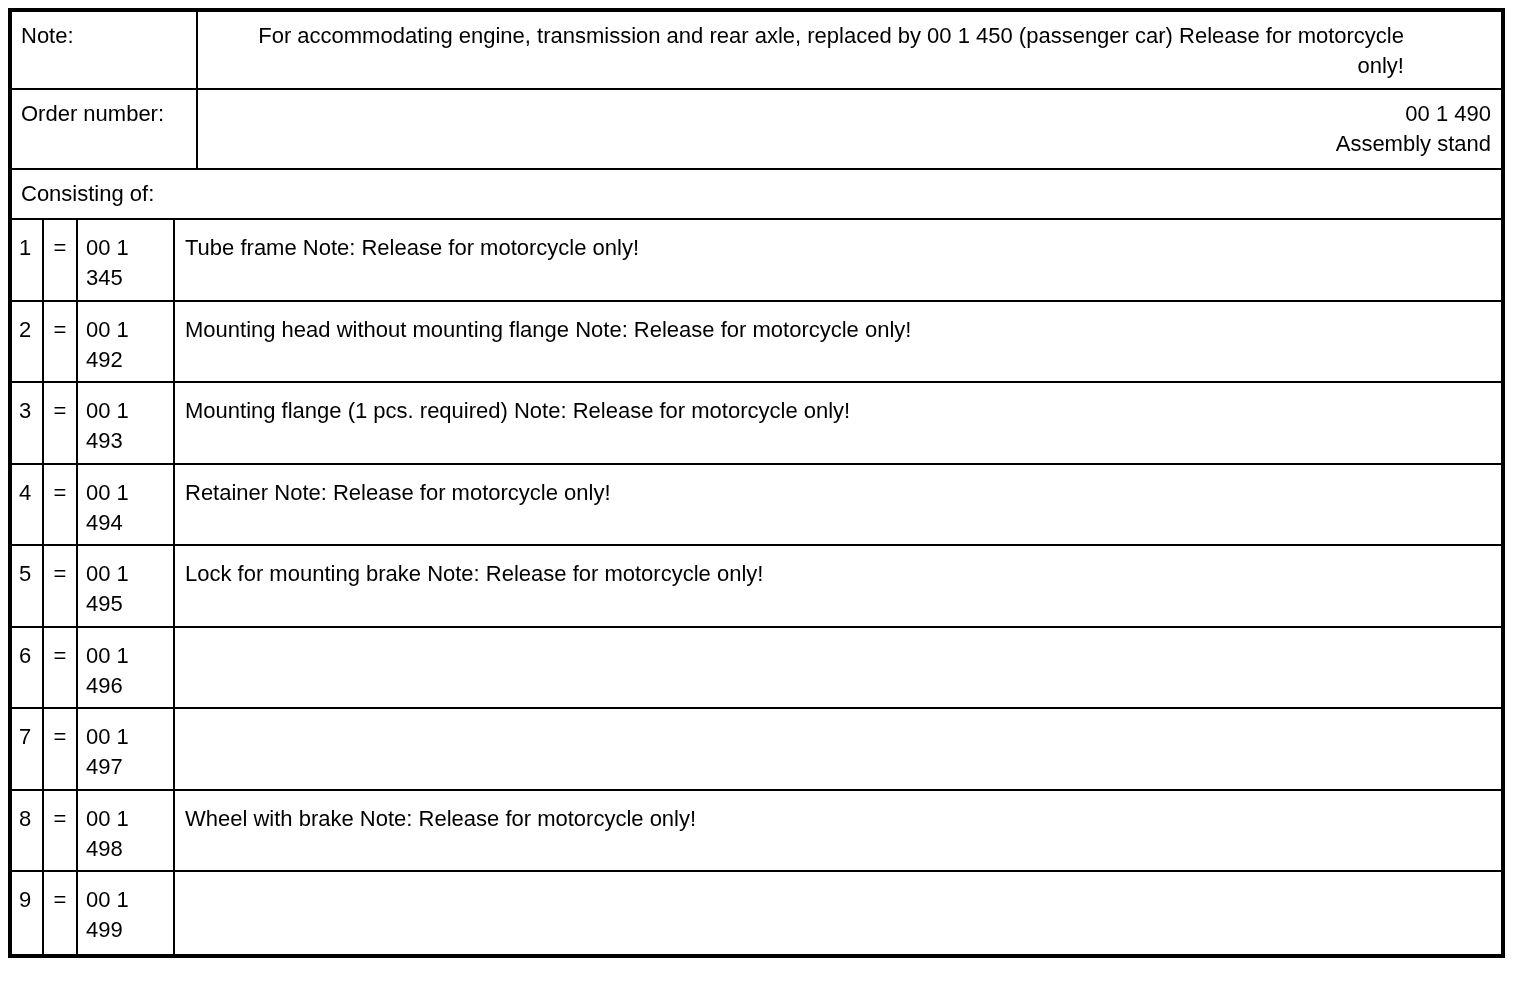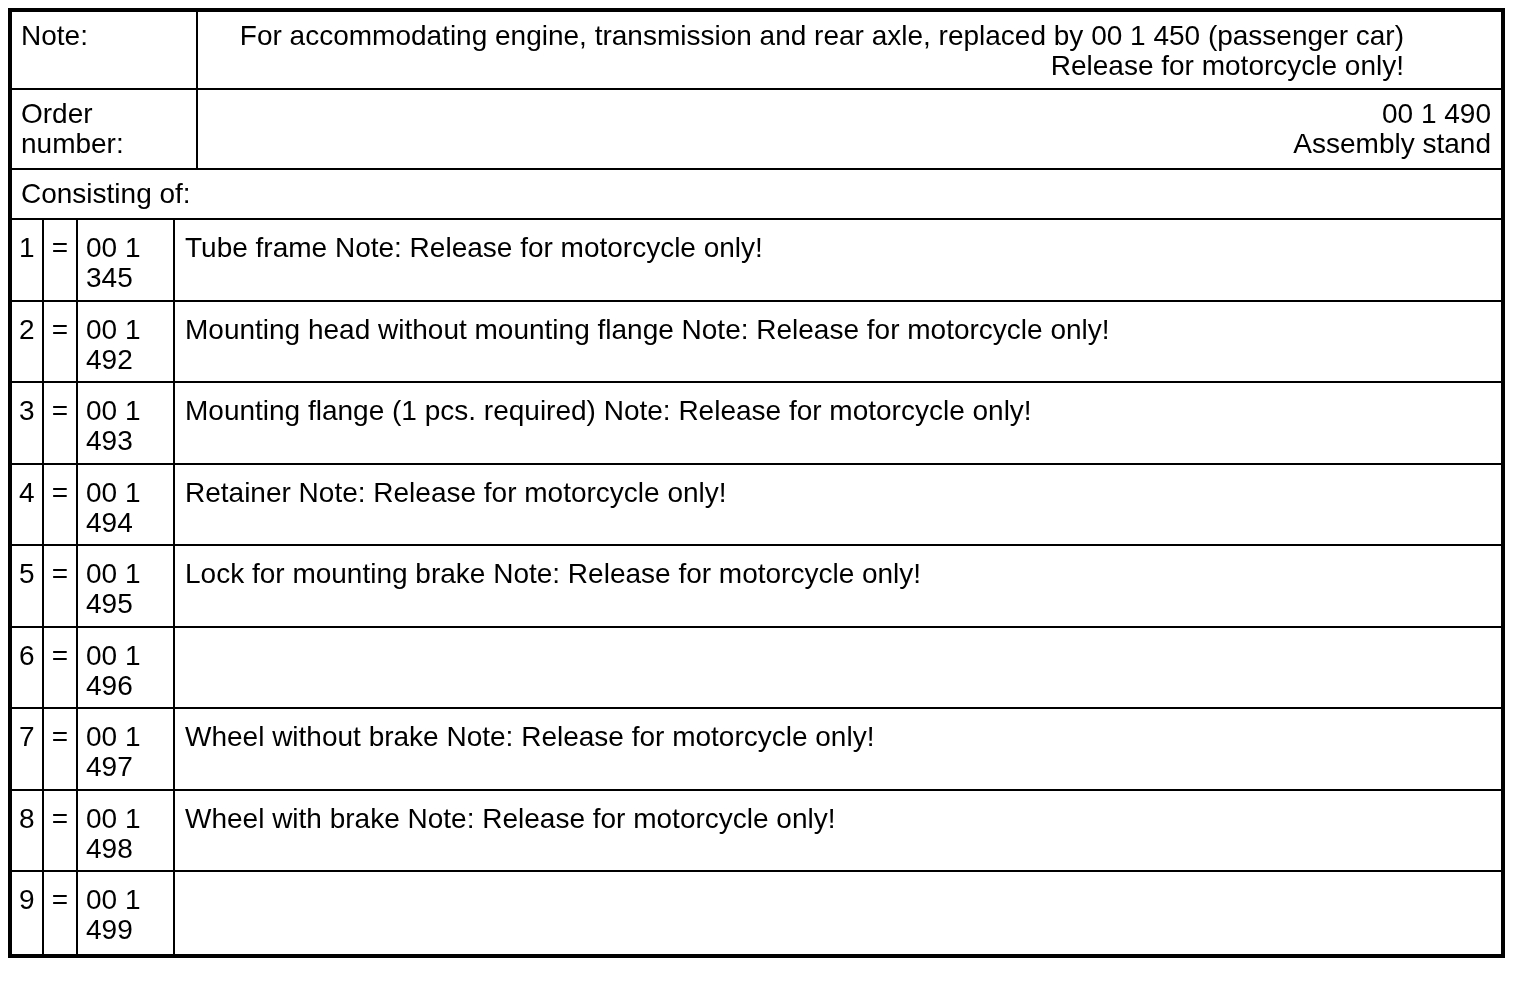--- a/index.html
+++ b/index.html
@@ -17,21 +17,21 @@
     overflow: hidden;
   }
   .parts-table {
     position: absolute;
     left: 8px;
     top: 8px;
     width: 1497px;
     border: 4px solid #000000;
     box-sizing: border-box;
     background: #ffffff;
-    font-size: 28px;
+    font-size: 22px;
     line-height: 30px;
   }
   .row {
     display: flex;
     border-bottom: 2px solid #000000;
     box-sizing: border-box;
   }
   .row:last-child { border-bottom: none; }
   .row-note       { height: 78px; }
   .row-order      { height: 80px; }
@@ -165,21 +165,20 @@
       </div>
     </div>
 
     <div class="row row-item">
       <div class="cell cell-bordered num-cell">7</div>
       <div class="cell cell-bordered eq-cell">=</div>
       <div class="cell cell-bordered part-cell">
         <div>00 1</div>
         <div>497</div>
       </div>
-      <div class="cell desc-cell">Wheel without brake Note: Release for motorcycle only!</div>
     </div>
 
     <div class="row row-item">
       <div class="cell cell-bordered num-cell">8</div>
       <div class="cell cell-bordered eq-cell">=</div>
       <div class="cell cell-bordered part-cell">
         <div>00 1</div>
         <div>498</div>
       </div>
       <div class="cell desc-cell">Wheel with brake Note: Release for motorcycle only!</div>

